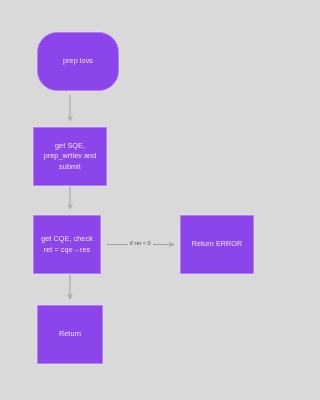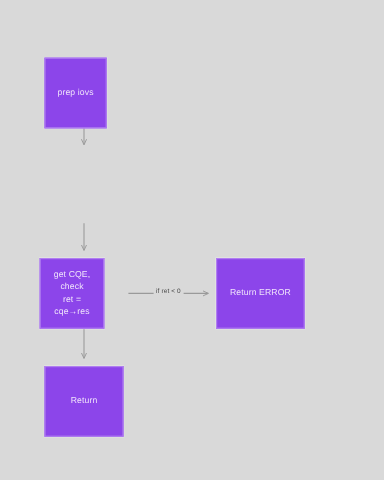--- a/index.html
+++ b/index.html
@@ -40,23 +40,23 @@
     line-height: 1.45;
     letter-spacing: 0.1px;
     padding: 3px 5px;
     box-shadow: 0 0 0 0.5px rgba(255,255,255,0.35);
   }
   .node-label {
     display: block;
     white-space: pre-line;
     width: 100%;
   }
-  #node-prep-iovs   { left: 37px;  top: 48px;  width: 52px; height: 59px; }
+  #node-prep-iovs   { left: 37px;  top: 32px;  width: 82px; height: 59px; border-radius: 20px; }
   #node-get-sqe     { left: 33px;  top: 127px; width: 74px; height: 59px; }
-  #node-get-cqe     { left: 33px;  top: 215px; width: 54px; height: 59px; }
+  #node-get-cqe     { left: 33px;  top: 215px; width: 68px; height: 59px; }
   #node-return-error{ left: 180px; top: 215px; width: 74px; height: 59px; }
   #node-return      { left: 37px;  top: 305px; width: 66px; height: 59px; align-items: center; }
 
   .edge-label {
     position: absolute;
     font-size: 5.4px;
     color: #4a4a4a;
     background: #d9d9d9;
     padding: 0 2px;
     letter-spacing: 0.1px;
@@ -90,20 +90,25 @@
 
     <g>
       <line x1="70" y1="274" x2="70" y2="298.5" stroke="#9a9a9a" stroke-width="0.9" marker-end="url(#arrowhead)"></line>
     </g>
   </svg>
 
   <div class="node" id="node-prep-iovs">
     <span class="node-label">prep iovs</span>
   </div>
 
+  <div class="node" id="node-get-sqe">
+    <span class="node-label">get SQE,
+prep_wrtlev and
+submit</span>
+  </div>
 
   <div class="node" id="node-get-cqe">
     <span class="node-label">get CQE, check
 ret = cqe→res</span>
   </div>
 
   <div class="node" id="node-return-error">
     <span class="node-label">Return ERROR</span>
   </div>
 

